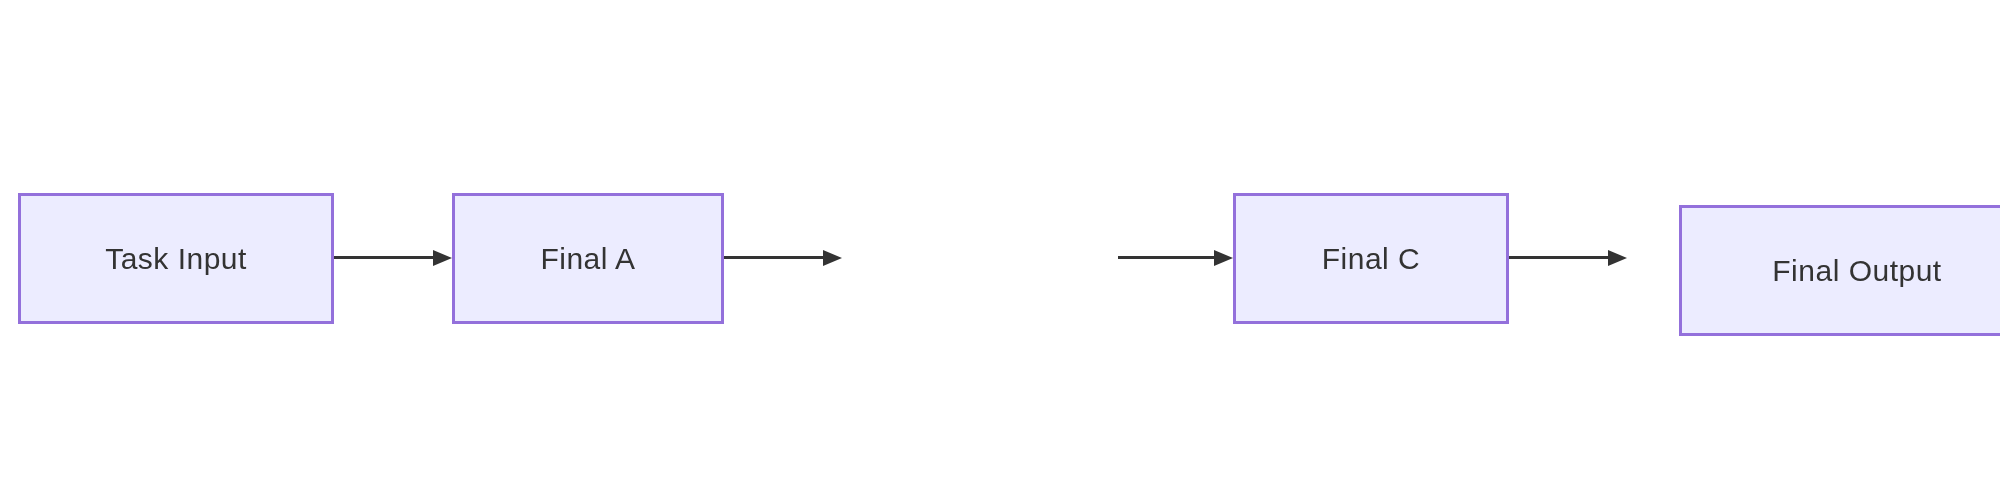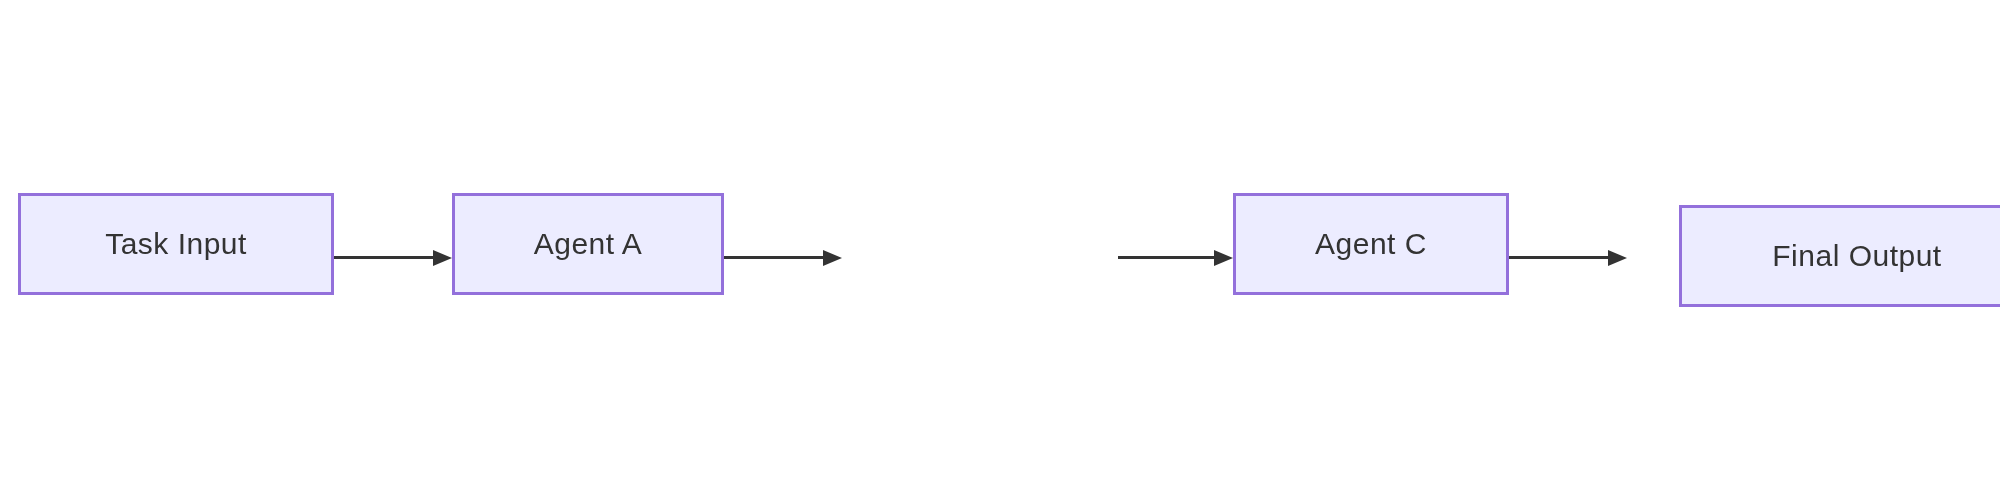--- a/index.html
+++ b/index.html
@@ -11,21 +11,21 @@
     position: relative;
     width: 2000px;
     height: 490px;
     background: var(--bg, #ffffff);
     overflow: hidden;
     font-family: "Liberation Sans", sans-serif;
   }
   .node {
     position: absolute;
     top: 193px;
-    height: 102px;
+    height: 131px;
     box-sizing: border-box;
     background: var(--node-fill, #ececff);
     border: 3px solid var(--node-border, #9370db);
     display: flex;
     align-items: center;
     justify-content: center;
   }
   .node .label {
     color: var(--text, #333333);
     font-size: 30px;
@@ -69,32 +69,32 @@
 <div class="stage">
 
   <div class="node" id="node-1">
     <span class="label">Task Input</span>
   </div>
 
   <div class="edge-line" id="edge-1-line"></div>
   <div class="edge-head" id="edge-1-head"></div>
 
   <div class="node" id="node-2">
-    <span class="label">Agent A</span>
+    <span class="label">Final A</span>
   </div>
 
   <div class="edge-line" id="edge-2-line"></div>
   <div class="edge-head" id="edge-2-head"></div>
 
 
   <div class="edge-line" id="edge-3-line"></div>
   <div class="edge-head" id="edge-3-head"></div>
 
   <div class="node" id="node-4">
-    <span class="label">Agent C</span>
+    <span class="label">Final C</span>
   </div>
 
   <div class="edge-line" id="edge-4-line"></div>
   <div class="edge-head" id="edge-4-head"></div>
 
   <div class="node" id="node-5">
     <span class="label">Final Output</span>
   </div>
 
 </div>

